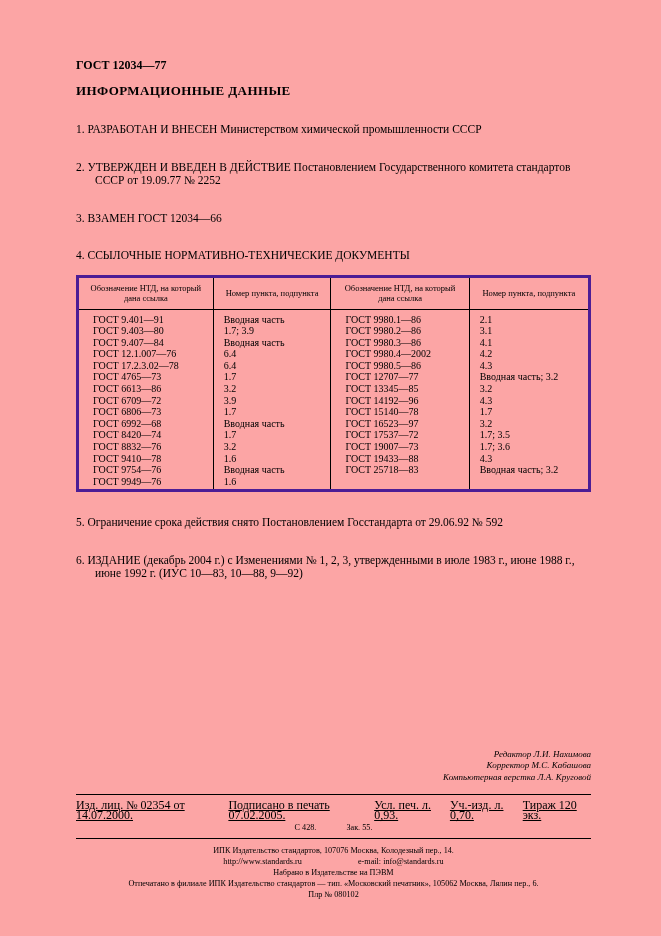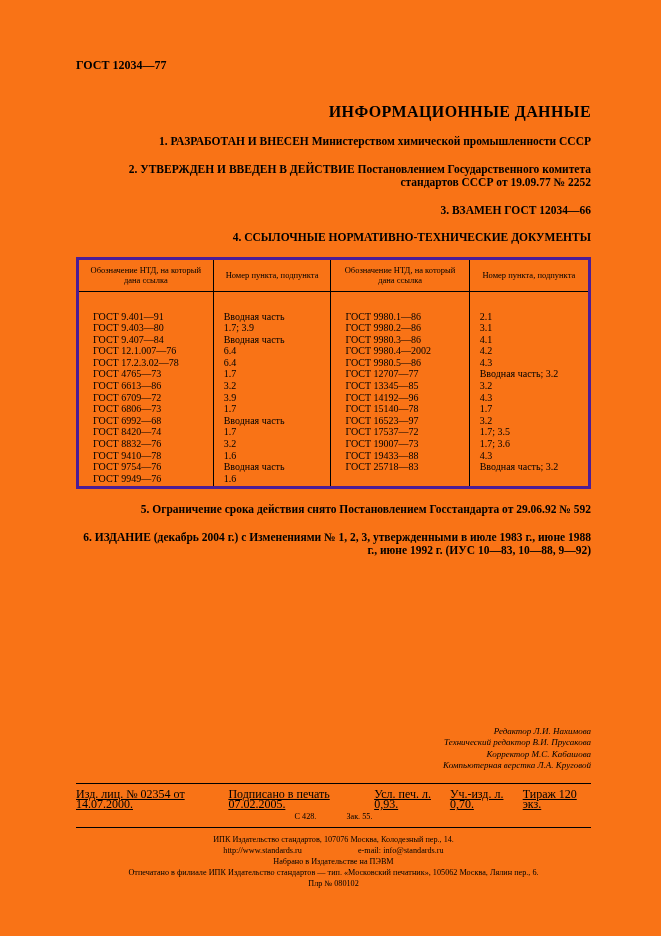--- a/index.html
+++ b/index.html
@@ -1,50 +1,50 @@
 <!DOCTYPE html>
 <html><head>
 <meta charset="utf-8">
 <style>
   * { margin:0; padding:0; box-sizing:border-box; }
   html, body { background:#ffffff; }
   .page {
-    width:661px; height:936px; background:#f97316; color:#000000;
+    width:661px; height:936px; background:#fca5a5; color:#000000;
     font-family:"Liberation Serif","DejaVu Serif",serif;
     position:relative; overflow:hidden; margin:0 auto;
   }
   .content { padding:58px 70px 0 76px; }
 
   .doc-code { font-weight:bold; font-size:12px; }
 
   .main-title {
-    text-align:right; font-weight:bold; font-size:16px;
-    margin-top:30px; letter-spacing:0.4px;
+    text-align:left; font-weight:bold; font-size:13px;
+    margin-top:10px; letter-spacing:0.4px;
   }
 
   .item {
-    font-weight:bold; font-size:11.5px; line-height:13.5px;
-    margin-top:14px; padding-left:19px; text-indent:-19px;text-align:right;
+    font-weight:normal; font-size:11.5px; line-height:13.5px;
+    margin-top:24px; padding-left:19px; text-indent:-19px;
   }
 
   table.ntd {
     border-collapse:collapse; width:100%; margin-top:12px;
     table-layout:fixed; border:3px solid #4c1d95;
   }
   table.ntd th {
     border:1px solid #000; font-weight:normal; font-size:8.5px;
     line-height:10.5px; text-align:center; vertical-align:middle;
     padding:5px 6px;
   }
   table.ntd td {
     border-left:1px solid #000; border-right:1px solid #000;
     font-size:10px; line-height:11.6px; padding:0 2px 0 14px;
     vertical-align:top; white-space:nowrap; overflow:hidden;
   }
-  table.ntd tbody tr:first-child td { padding-top:19px; }
+  table.ntd tbody tr:first-child td { padding-top:4px; }
   table.ntd tbody tr:last-child td { padding-bottom:2px; }
   table.ntd td.num-col { padding-left:10px; }
 
   .credits { text-align:right; font-size:9px; line-height:11.5px; margin-top:168px; }
   .credit-line .name { font-style:italic; }
   .credit-line .role { font-style:italic; }
 
   .rule { border-top:1px solid #000; height:0; }
   .rule-1 { margin-top:11px; }
   .rule-2 { margin-top:4px; }
@@ -188,21 +188,20 @@
           </tr>
         </tbody>
     </table>
 
     <div class="item"><span>5.</span> <span>Ограничение срока действия снято Постановлением Госстандарта от 29.06.92 № 592</span></div>
 
     <div class="item"><span>6.</span> <span>ИЗДАНИЕ (декабрь 2004 г.) с Изменениями № 1, 2, 3, утвержденными в июле 1983 г., июне 1988 г., июне 1992 г. (ИУС 10—83, 10—88, 9—92)</span></div>
 
     <div class="credits">
       <div class="credit-line"><span class="role">Редактор</span> <span class="name">Л.И. Нахимова</span></div>
-      <div class="credit-line"><span class="role">Технический редактор</span> <span class="name">В.И. Прусакова</span></div>
       <div class="credit-line"><span class="role">Корректор</span> <span class="name">М.С. Кабашова</span></div>
       <div class="credit-line"><span class="role">Компьютерная верстка</span> <span class="name">Л.А. Круговой</span></div>
     </div>
 
     <div class="rule rule-1"></div>
 
     <div class="imprint-line1">
       <span>Изд. лиц. № 02354 от 14.07.2000.</span>
       <span>Подписано в печать 07.02.2005.</span>
       <span>Усл. печ. л. 0,93.</span>

